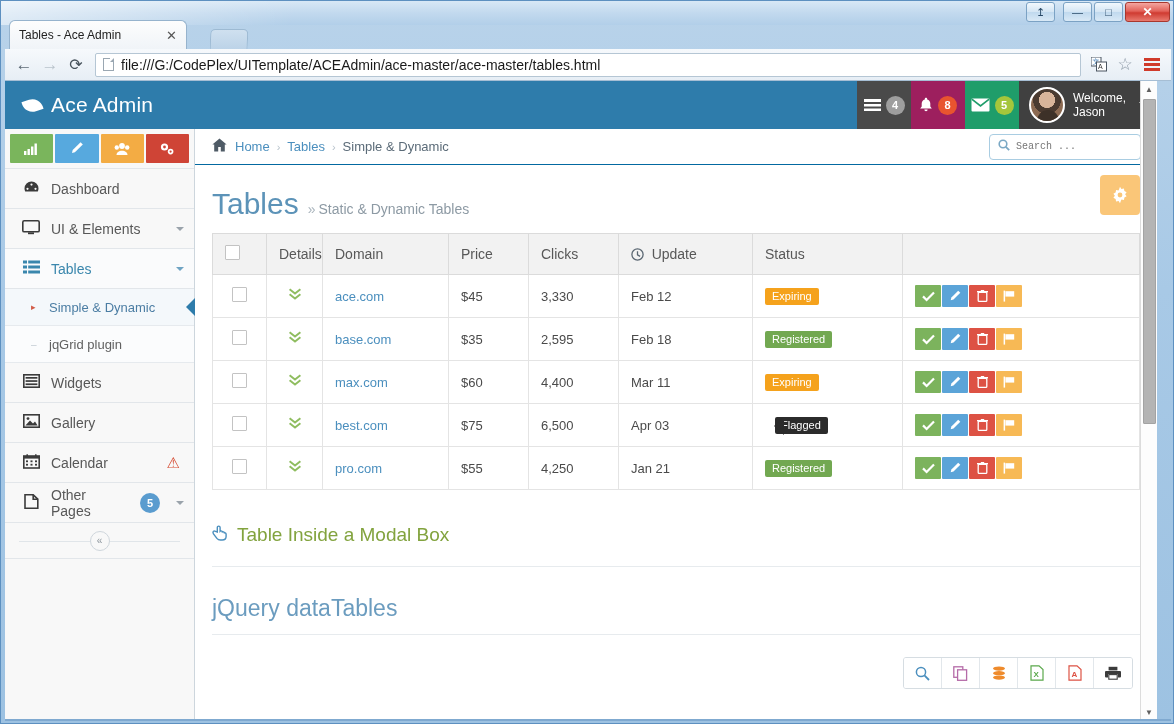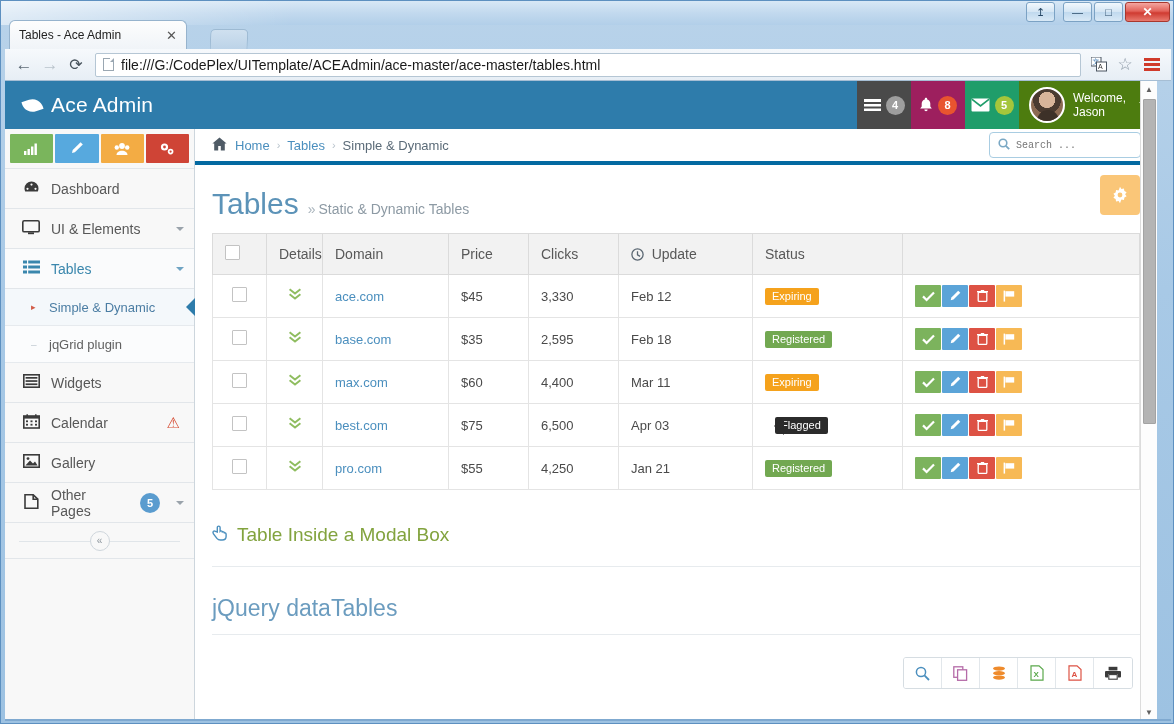--- a/index.html
+++ b/index.html
@@ -119,21 +119,21 @@
   .nav-ic { color:#fff; display:flex; align-items:center; justify-content:center; }
   .badge-pill {
     min-width: 19px; height: 19px; border-radius: 50%; color: #fff;
     font-size: 11px; font-weight: bold; display:flex; align-items:center;
     justify-content:center; padding: 0 1px;
   }
   .badge-grey   { background: #9e9e9e; }
   .badge-orange { background: #e8542f; }
   .badge-green  { background: #a5c63b; }
   #user-menu {
-    width: 138px; background: #4d7c0f; display: flex; align-items: center;
+    width: 138px; background: #404040; display: flex; align-items: center;
     gap: 8px; padding-left: 10px; color: #fff;
   }
   #avatar {
     width: 36px; height: 36px; border-radius: 50%; border: 2px solid #fff;
     background: radial-gradient(circle at 50% 34%, #d8b49a 0 30%, #4a3a30 31% 52%, #8c6a52 53% 100%);
     flex: none; overflow: hidden; position: relative;
   }
   #avatar::after {
     content:''; position:absolute; left: 6px; bottom: 0; width: 22px; height: 11px;
     background: #3d3128; border-radius: 11px 11px 0 0;
@@ -198,21 +198,21 @@
     background: #f8f8f8; color: #8b949c; font-size: 10px;
     display:flex; align-items:center; justify-content:center; position: relative; z-index:1;
   }
 
   
   #content {
     position: absolute; left: 190px; top: 48px; width: 962px; height: 592px;
     background: #fff; overflow: hidden;
   }
   #breadcrumb-bar {
-    height: 36px; border-bottom: 4px solid #0369a1; background: #fff;
+    height: 36px; border-bottom: 1px solid #0369a1; background: #fff;
     display: flex; align-items: center; padding: 0 16px 0 17px;
   }
   #breadcrumb { display: flex; align-items: center; gap: 7px; font-size: 13px; flex: 1; }
   #breadcrumb .home-ic { color: #4f5b66; font-size: 15px; margin-right: 1px; }
   #breadcrumb a { color: #4b8fbe; text-decoration: none; }
   #breadcrumb .sep { color: #b7c2cb; font-size: 11px; }
   #breadcrumb .cur { color: #5b6b78; }
   #nav-search {
     width: 152px; height: 26px; border: 1px solid #a9cde2; border-radius: 4px;
     display: flex; align-items: center; gap: 6px; padding: 0 8px; background: #fff;
@@ -517,48 +517,48 @@
               <rect x="2.6" y="3" width="11.8" height="1.7" fill="#3b3b3b"></rect>
               <rect x="2.6" y="6.2" width="11.8" height="1.7" fill="#3b3b3b"></rect>
               <rect x="2.6" y="9.4" width="11.8" height="1.7" fill="#3b3b3b"></rect>
             </svg>
           </span>
           <span class="s-label">Widgets</span>
         </div>
 
         <div class="s-item">
           <span class="s-ic">
+            <svg width="17" height="14" viewBox="0 0 17 14">
+              <rect x="0.8" y="0.8" width="15.4" height="12.4" fill="none" stroke="#3b3b3b" stroke-width="1.6"></rect>
+              <circle cx="5" cy="4.6" r="1.4" fill="#3b3b3b"></circle>
+              <path d="M2.4 11.6 L7 6.4 L10 9.6 L12 7.6 L14.6 11.6 z" fill="#3b3b3b"></path>
+            </svg>
+          </span>
+          <span class="s-label">Gallery</span>
+        </div>
+
+        <div class="s-item">
+          <span class="s-ic">
             <svg width="17" height="15" viewBox="0 0 17 15">
               <rect x="0.8" y="2" width="15.4" height="12" fill="none" stroke="#3b3b3b" stroke-width="1.6"></rect>
               <rect x="0.8" y="2" width="15.4" height="2.6" fill="#3b3b3b"></rect>
               <rect x="3.4" y="0.3" width="1.6" height="3" fill="#3b3b3b"></rect>
               <rect x="12" y="0.3" width="1.6" height="3" fill="#3b3b3b"></rect>
               <g fill="#3b3b3b">
                 <rect x="3" y="6.4" width="2" height="1.8"></rect>
                 <rect x="7.5" y="6.4" width="2" height="1.8"></rect>
                 <rect x="12" y="6.4" width="2" height="1.8"></rect>
                 <rect x="3" y="9.8" width="2" height="1.8"></rect>
                 <rect x="7.5" y="9.8" width="2" height="1.8"></rect>
                 <rect x="12" y="9.8" width="2" height="1.8"></rect>
               </g>
             </svg>
           </span>
           <span class="s-label">Calendar</span>
           <span class="s-warn">⚠</span>
-        </div>
-
-        <div class="s-item">
-          <span class="s-ic">
-            <svg width="17" height="14" viewBox="0 0 17 14">
-              <rect x="0.8" y="0.8" width="15.4" height="12.4" fill="none" stroke="#3b3b3b" stroke-width="1.6"></rect>
-              <circle cx="5" cy="4.6" r="1.4" fill="#3b3b3b"></circle>
-              <path d="M2.4 11.6 L7 6.4 L10 9.6 L12 7.6 L14.6 11.6 z" fill="#3b3b3b"></path>
-            </svg>
-          </span>
-          <span class="s-label">Gallery</span>
         </div>
 
 
         <div class="s-item">
           <span class="s-ic">
             <svg width="15" height="15" viewBox="0 0 15 15">
               <path d="M1 0.8h8.2l4.6 4.4v9H1z" fill="none" stroke="#3b3b3b" stroke-width="1.6"></path>
               <path d="M9.2 0.8v4.4h4.6" fill="none" stroke="#3b3b3b" stroke-width="1.6"></path>
             </svg>
           </span>

